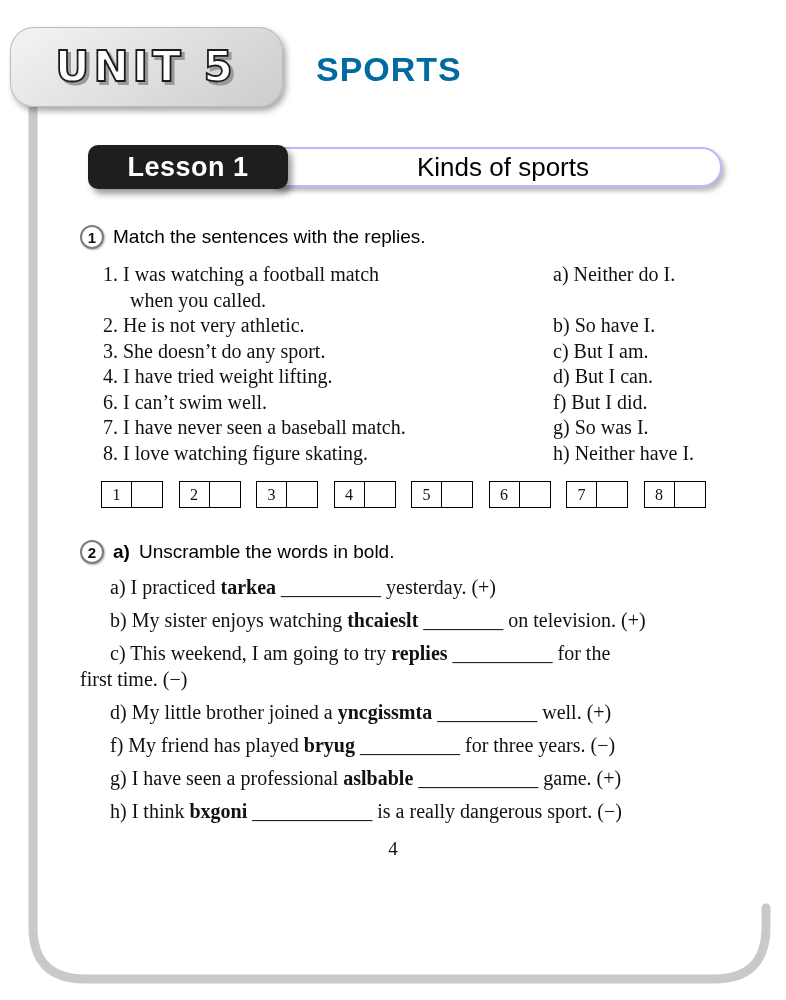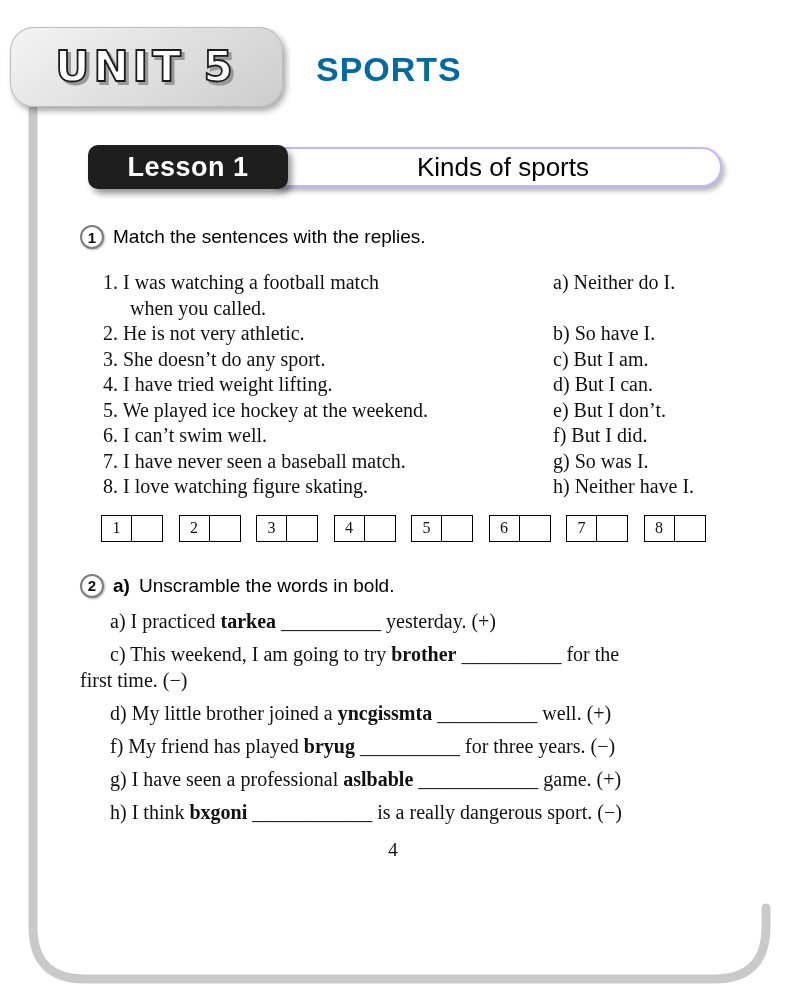--- a/index.html
+++ b/index.html
@@ -38,21 +38,21 @@
   .ex-head { display:flex; align-items:center; gap:9px; margin-left:80px;
              font:19px "Liberation Sans",sans-serif; color:#000; }
   .ex1 .ex-head { margin-top:36px; }
   .ex2 .ex-head { margin-top:32px; }
   .ex-head b { font-weight:bold; }
   .cnum { flex:0 0 auto; width:24px; height:24px; border:2px solid #7d7d7d; border-radius:50%;
           display:inline-flex; align-items:center; justify-content:center; background:#fff;
           font:bold 15px "Liberation Sans",sans-serif; color:#111; box-shadow:1px 1px 2px rgba(0,0,0,.3); }
 
   
-  .match { margin:21px 0 0 103px; border-collapse:collapse; font-size:20px; }
+  .match { margin:13px 0 0 103px; border-collapse:collapse; font-size:20px; }
   .match td { vertical-align:top; line-height:25.5px; padding:0; }
   .match td.s { width:450px; padding-left:27px; text-indent:-27px; }
   .match td span { white-space:pre-wrap; }
 
   
   .answer-row { display:flex; gap:15.5px; margin:15px 0 0 101px; }
   .agroup { display:flex; }
   .abox { width:31px; height:27px; border:1.5px solid #000; background:#fff;
           display:inline-flex; align-items:center; justify-content:center; font-size:16px; }
   .abox + .abox { border-left:0; }
@@ -110,24 +110,20 @@
             </tr>
         <tr>
               <td class="s"><span>3.</span><span> She doesn’t do any sport.</span></td>
               <td class="r"><span>c)</span><span> But I am.</span></td>
             </tr>
         <tr>
               <td class="s"><span>4.</span><span> I have tried weight lifting.</span></td>
               <td class="r"><span>d)</span><span> But I can.</span></td>
             </tr>
         <tr>
-              <td class="s"><span>5.</span><span> We played ice hockey at the weekend.</span></td>
-              <td class="r"><span>e)</span><span> But I don’t.</span></td>
-            </tr>
-        <tr>
               <td class="s"><span>6.</span><span> I can’t swim well.</span></td>
               <td class="r"><span>f)</span><span> But I did.</span></td>
             </tr>
         <tr>
               <td class="s"><span>7.</span><span> I have never seen a baseball match.</span></td>
               <td class="r"><span>g)</span><span> So was I.</span></td>
             </tr>
         <tr>
               <td class="s"><span>8.</span><span> I love watching figure skating.</span></td>
               <td class="r"><span>h)</span><span> Neither have I.</span></td>
@@ -173,21 +169,22 @@
 
     <section class="ex2">
       <div class="ex-head">
         <span class="cnum">2</span>
         <b>a)</b>
         <span>Unscramble the words in bold.</span>
       </div>
 
       <div class="items">
         <p class="item"><span>a)</span><span> I practiced </span><b>tarkea</b><span> __________</span><span> yesterday. </span><span>(+)</span></p>
-        <p class="item"><span>c)</span><span> This weekend, I am going to try </span><b>brother</b><span> __________</span><span> for the
+        <p class="item"><span>b)</span><span> My sister enjoys watching </span><b>thcaieslt</b><span> ________</span><span> on television. </span><span>(+)</span></p>
+        <p class="item"><span>c)</span><span> This weekend, I am going to try </span><b>replies</b><span> __________</span><span> for the
 first time. </span><span>(−)</span></p>
         <p class="item"><span>d)</span><span> My little brother joined a </span><b>yncgissmta</b><span> __________</span><span> well. </span><span>(+)</span></p>
         <p class="item"><span>f)</span><span> My friend has played </span><b>bryug</b><span> __________</span><span> for three years. </span><span>(−)</span></p>
         <p class="item"><span>g)</span><span> I have seen a professional </span><b>aslbable</b><span> ____________</span><span> game. </span><span>(+)</span></p>
         <p class="item"><span>h)</span><span> I think </span><b>bxgoni</b><span> ____________</span><span> is a really dangerous sport. </span><span>(−)</span></p>
       </div>
     </section>
 
     <div class="footer">
       <span>4</span>

